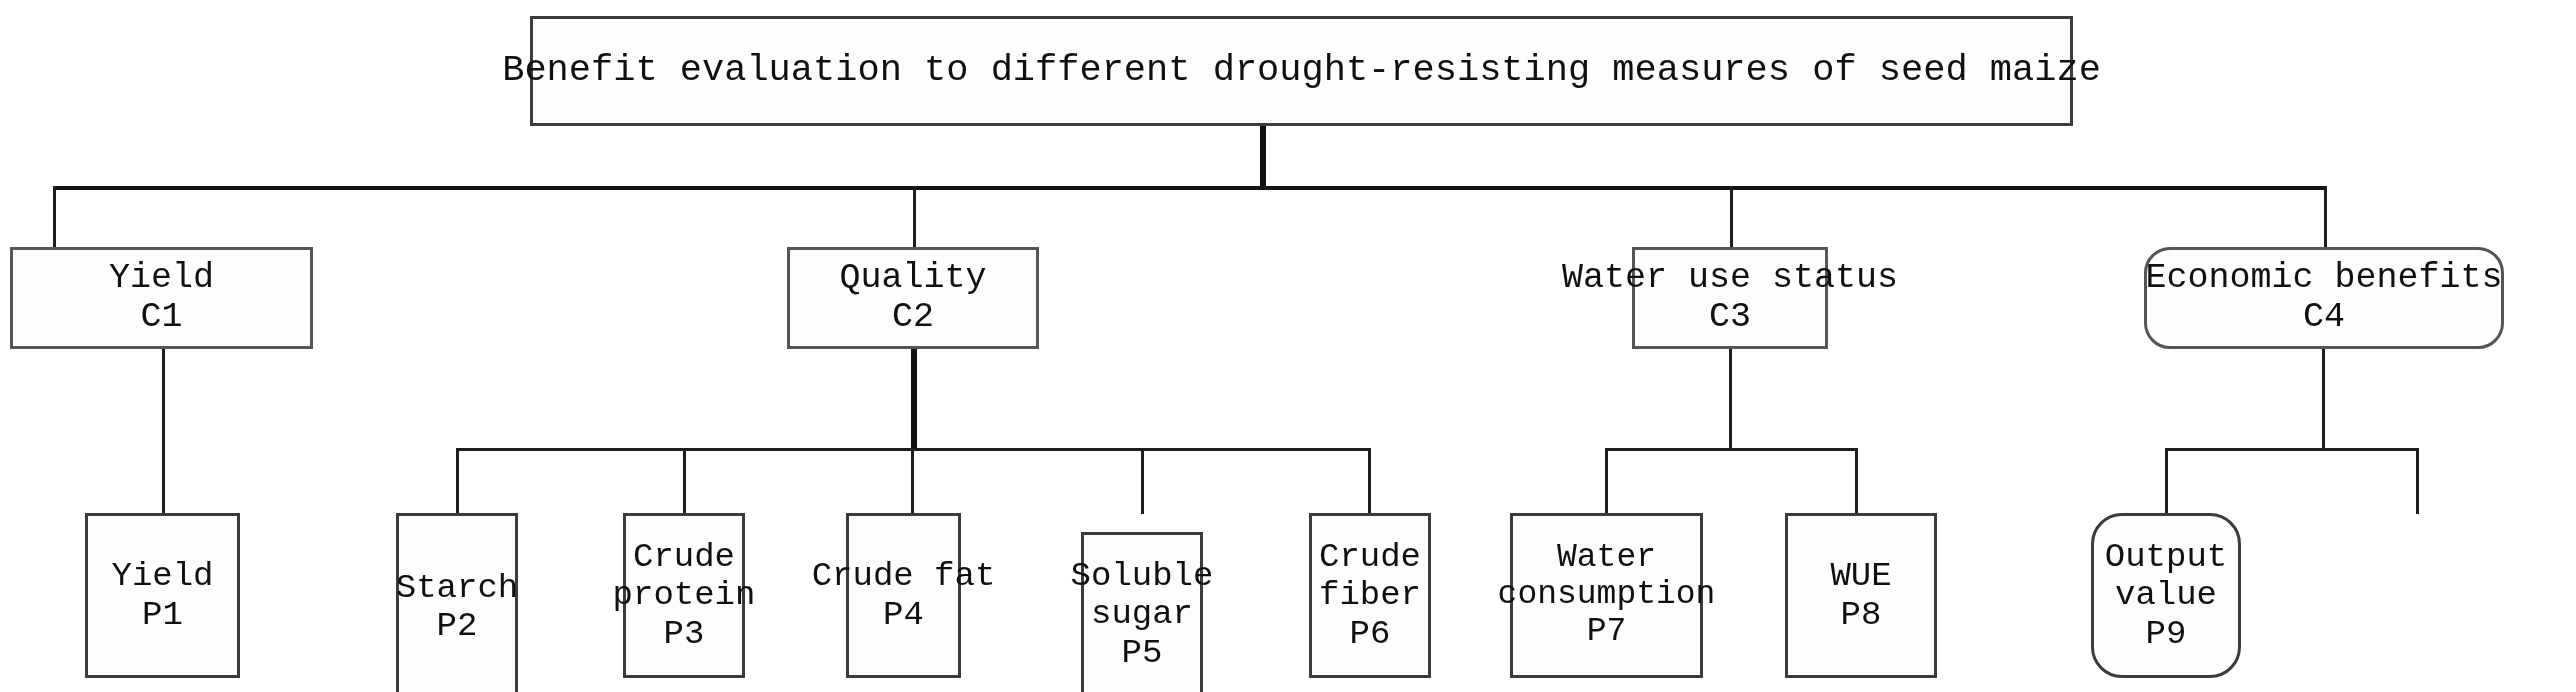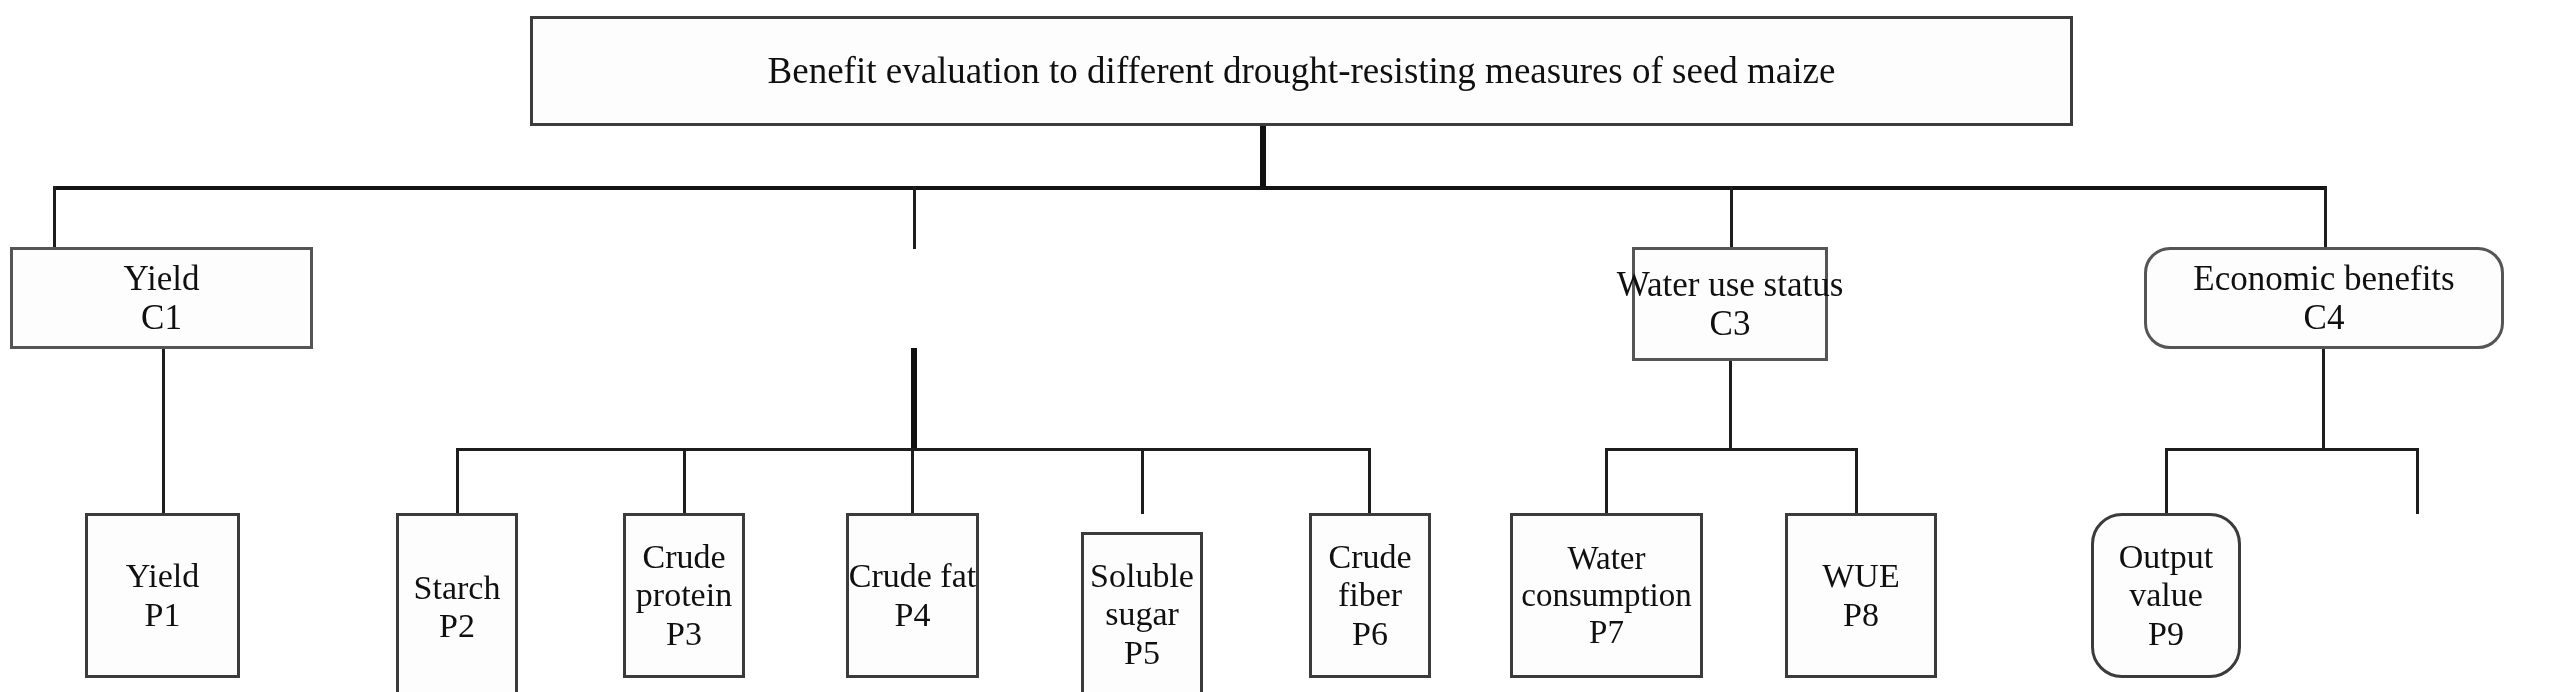--- a/index.html
+++ b/index.html
@@ -29,20 +29,21 @@
     align-items: center;
     justify-content: center;
     text-align: center;
     color: #101010;
     line-height: 1.12;
     z-index: 3;
   }
   .node .ln {
     display: block;
     white-space: nowrap;
+    font-family: Liberation Mono, monospace;
   }
   
   .node.root {
     font-size: 37px;
     border-width: 3.8px;
     border-color: #3c3c3c;
   }
   
   .node.crit {
     font-size: 35px;
@@ -103,22 +104,26 @@
 
   <div class="node root" style="left:530px; top:16px; width:1543px; height:110px;">
     <span class="ln">Benefit evaluation to different drought-resisting measures of seed maize</span>
   </div>
 
   <div class="node crit" style="left:10px; top:247px; width:303px; height:102px;">
     <span class="ln">Yield</span>
     <span class="ln">C1</span>
   </div>
 
+  <div class="node crit" style="left:787px; top:247px; width:252px; height:102px;">
+    <span class="ln">Quality</span>
+    <span class="ln">C2</span>
+  </div>
 
-  <div class="node crit" style="left:1632px; top:247px; width:196px; height:114px;">
+  <div class="node crit" style="left:1632px; top:247px; width:196px; height:102px;">
     <span class="ln">Water use status</span>
     <span class="ln">C3</span>
   </div>
 
   <div class="node crit" style="left:2144px; top:247px; width:360px; height:102px;border-radius:26px;">
     <span class="ln">Economic benefits</span>
     <span class="ln">C4</span>
   </div>
 
   <div class="node ind" style="left:85px; top:513px; width:155px; height:165px;">
@@ -130,21 +135,21 @@
     <span class="ln">Starch</span>
     <span class="ln">P2</span>
   </div>
 
   <div class="node ind" style="left:623px; top:513px; width:122px; height:165px;">
     <span class="ln">Crude</span>
     <span class="ln">protein</span>
     <span class="ln">P3</span>
   </div>
 
-  <div class="node ind" style="left:846px; top:513px; width:133px; height:165px;">
+  <div class="node ind" style="left:846px; top:513px; width:115px; height:165px;">
     <span class="ln">Crude fat</span>
     <span class="ln">P4</span>
   </div>
 
   <div class="node ind" style="left:1081px; top:532px; width:122px; height:165px;">
     <span class="ln">Soluble</span>
     <span class="ln">sugar</span>
     <span class="ln">P5</span>
   </div>
 

